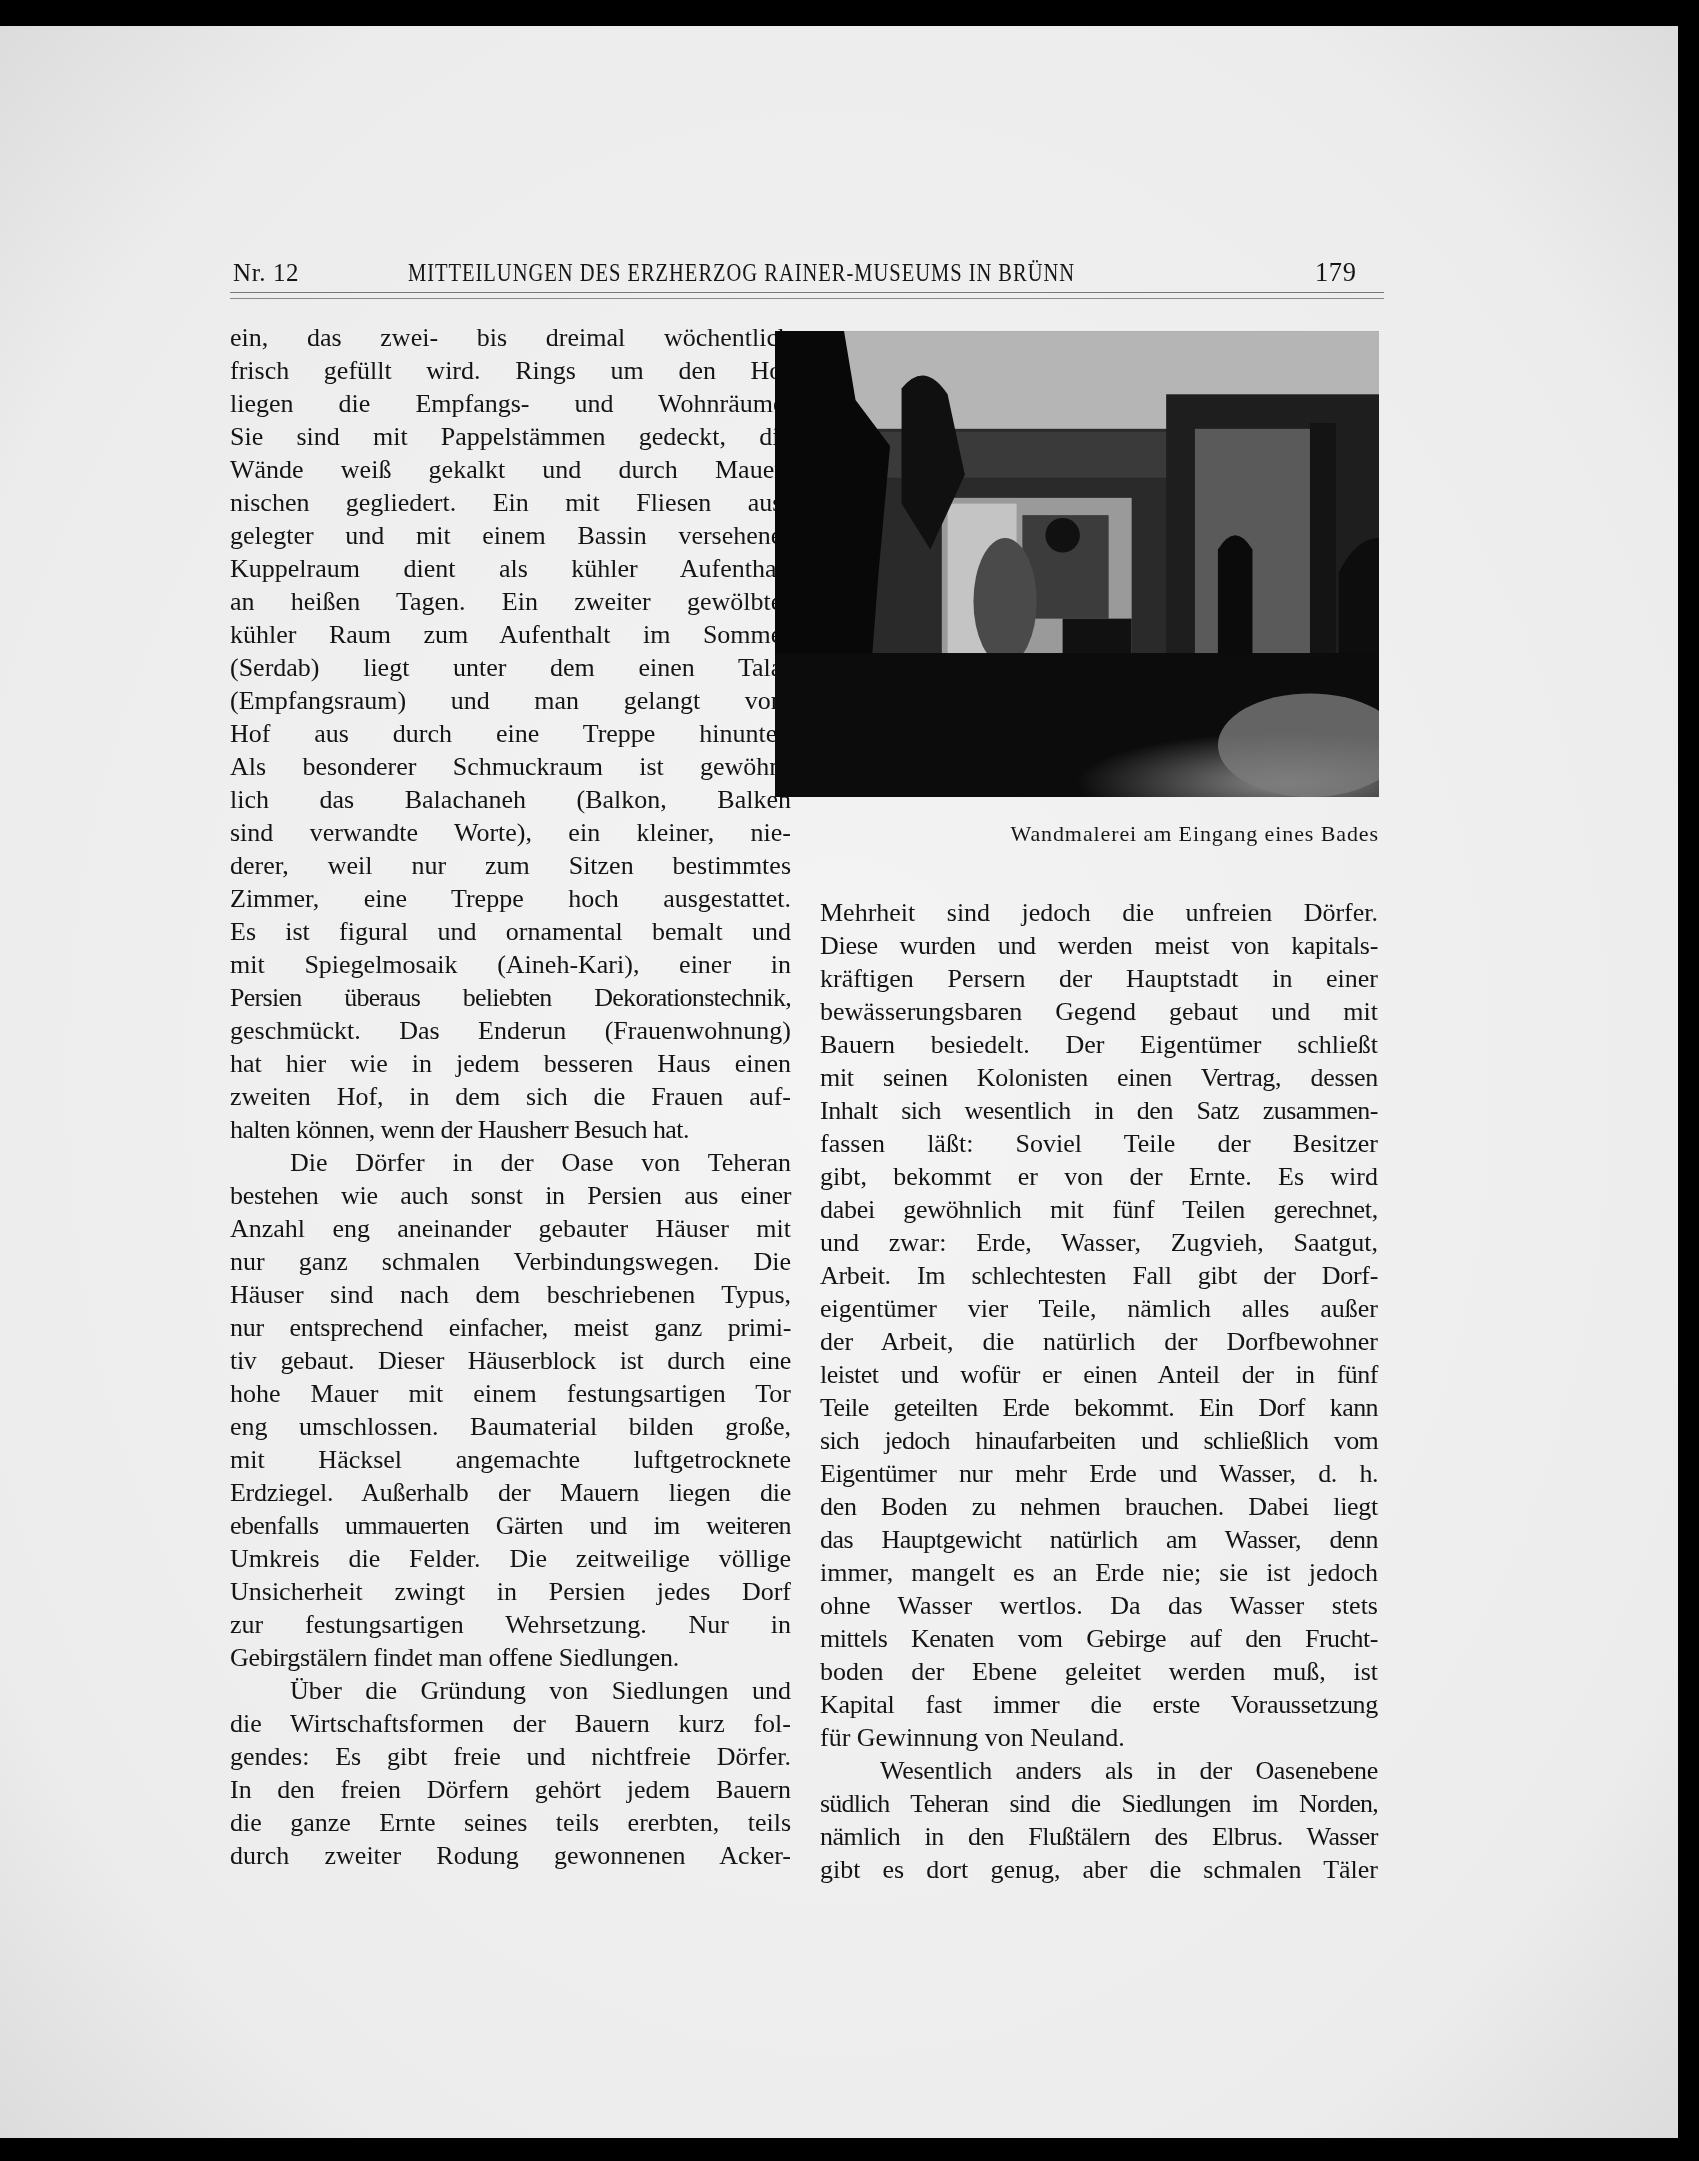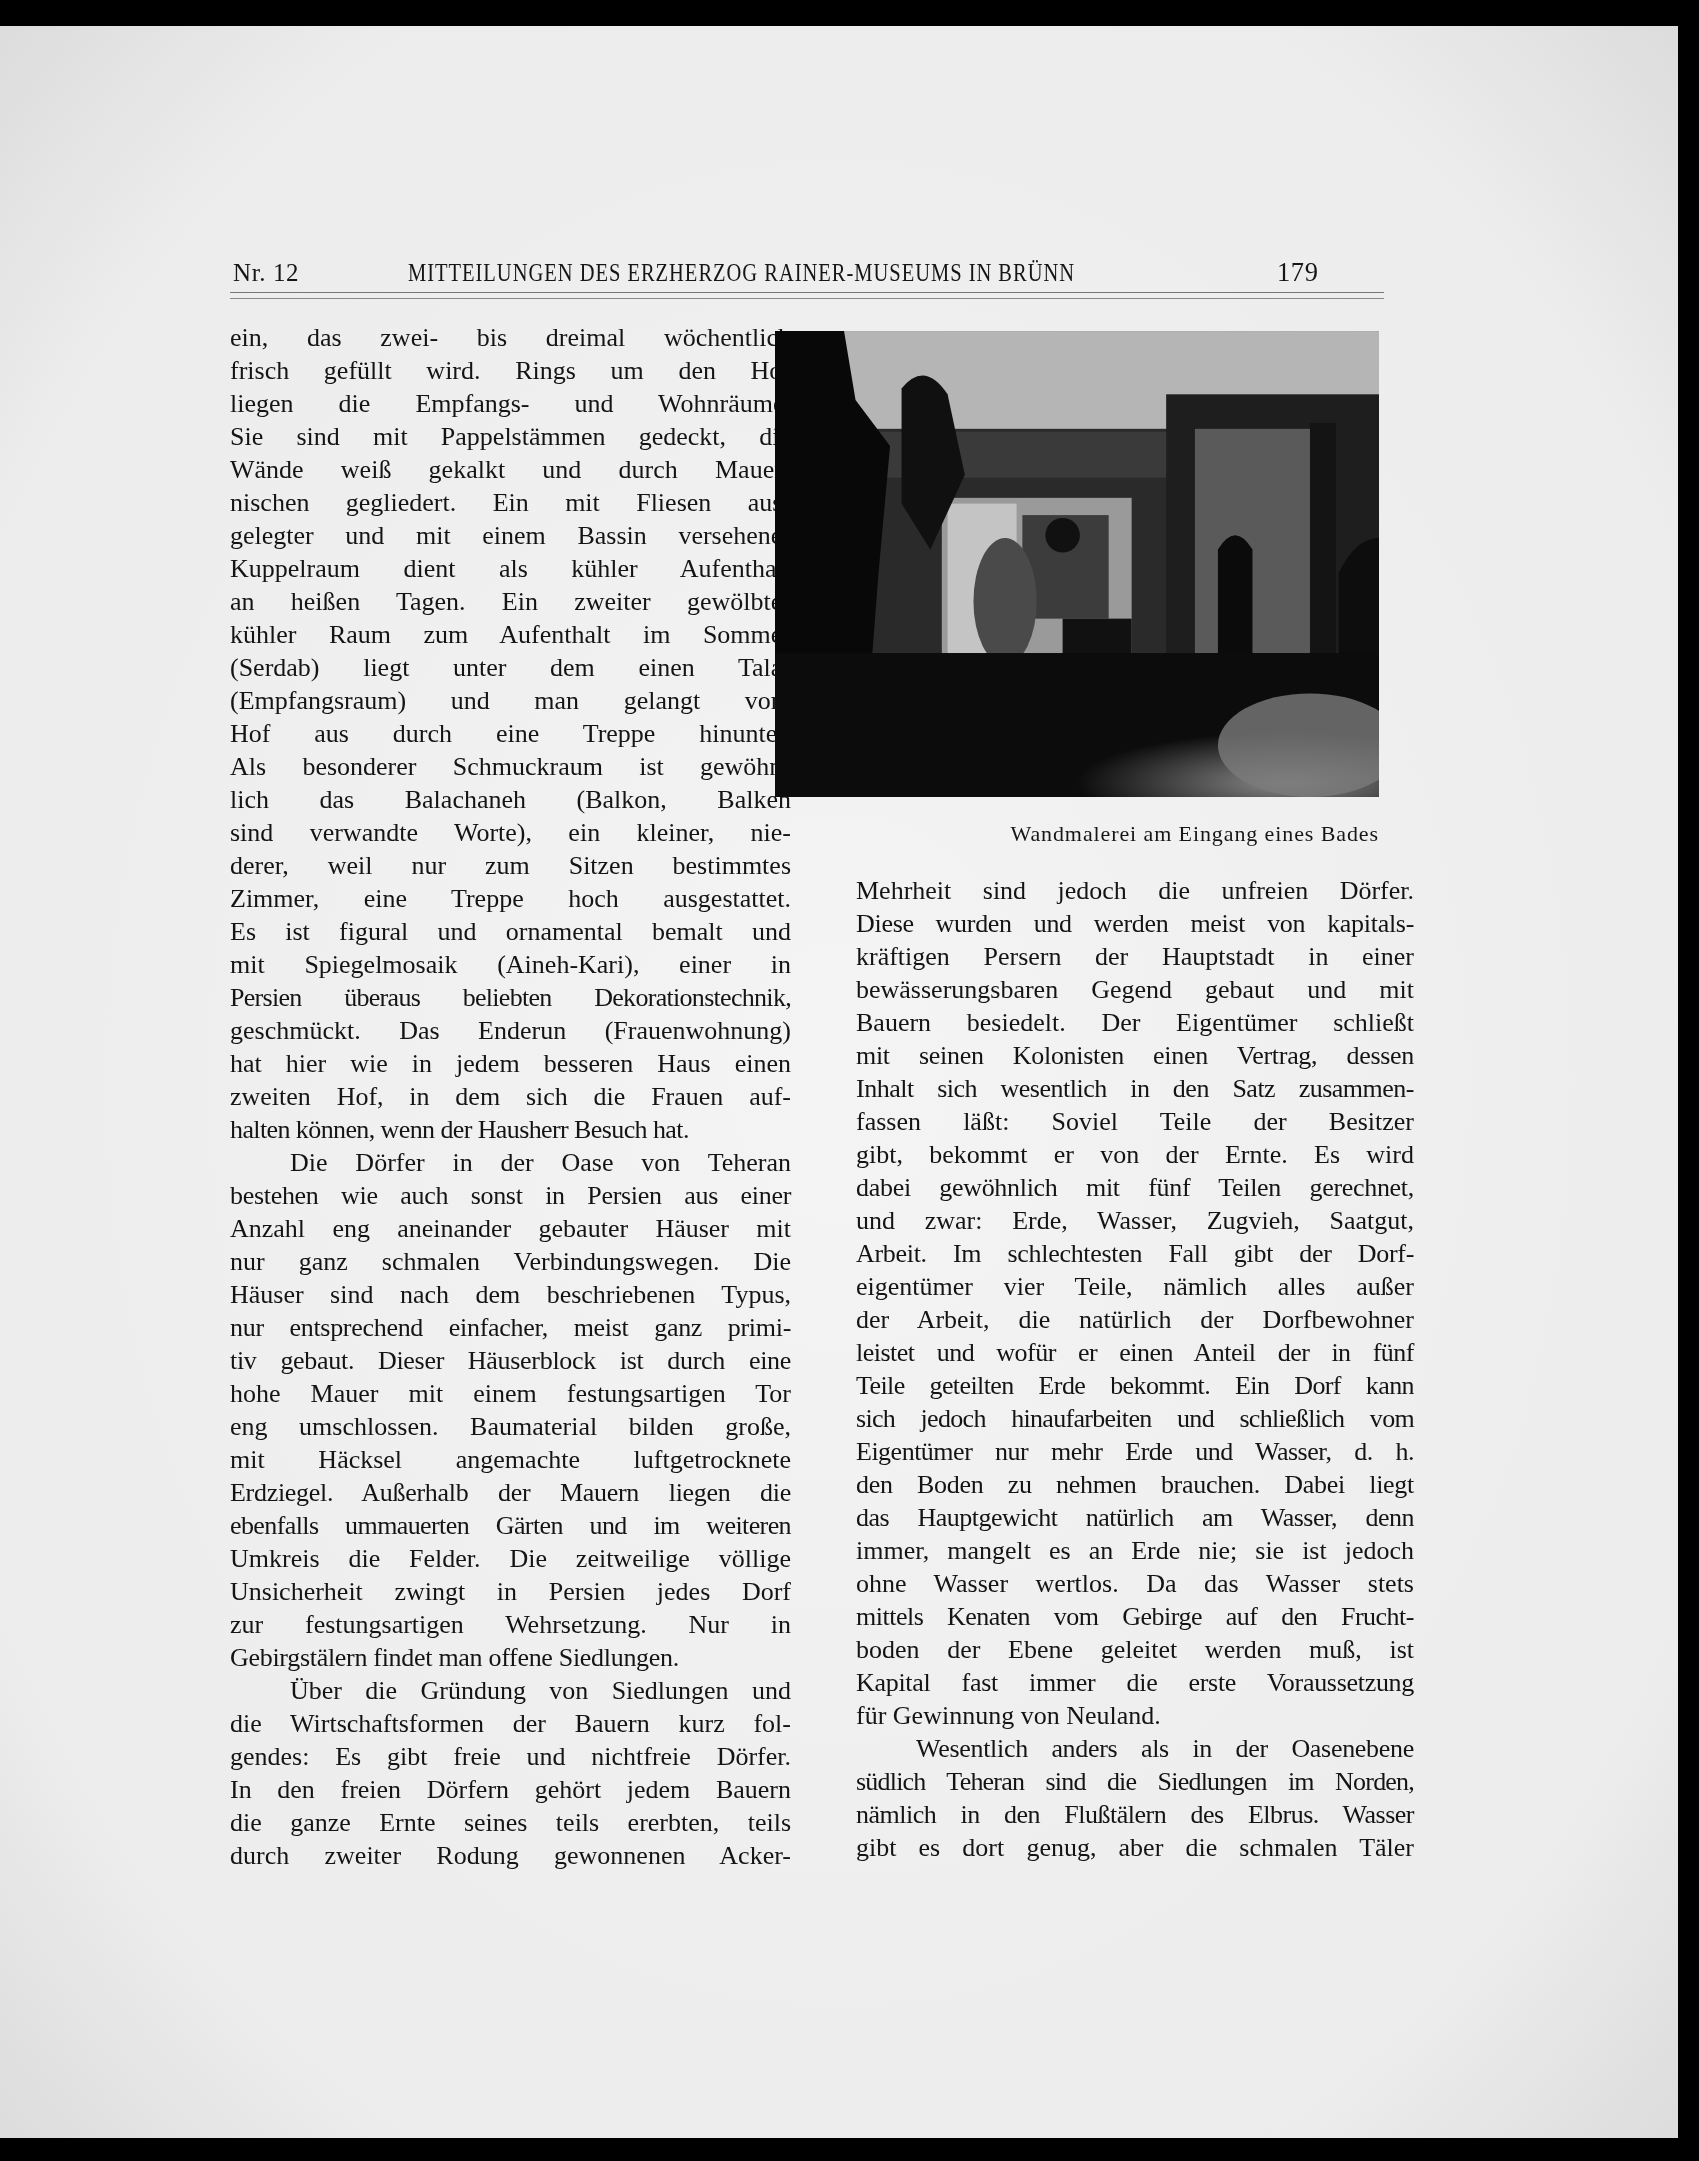--- a/index.html
+++ b/index.html
@@ -11,33 +11,33 @@
     position: absolute; left: 0; top: 26px; width: 1678px; height: 2112px;
     background: #efefef;
     background-image: radial-gradient(ellipse at 50% 50%, #f4f4f4 0%, #ececec 80%, #dcdcdc 100%);
   }
   .header {
     position: absolute; left: 230px; top: 229px; width: 1151px; height: 35px;
     font-size: 25px; letter-spacing: 0.6px; line-height: 35px; color: #151515;
   }
   .header .nr { position: absolute; left: 3px; top: 0; }
   .header .title { position: absolute; left: 178px; top: 0; transform: scaleX(0.82); transform-origin: left center; white-space: nowrap; letter-spacing: 1.2px; }
-  .header .pageno { position: absolute; left: 1047px; top: 0; font-size: 26.5px; }
+  .header .pageno { position: absolute; left: 1085px; top: 0; font-size: 26.5px; }
   .rule {
     position: absolute; left: 230px; top: 266px; width: 1154px; height: 4.6px;
     border-top: 1.2px solid #777; border-bottom: 1.2px solid #888;
   }
   .col {
     position: absolute; font-size: 26px; line-height: 33px; color: #141414;
   }
   .col .ln { display: block; text-align: justify; text-align-last: justify; white-space: nowrap; height: 33px; overflow: visible; }
   .col .ln.last { text-align-last: left; }
   .col .ln.indent { padding-left: 60px; }
   .left { left: 230px; top: 295px; width: 561px; }
-  .right { left: 820px; top: 848px; width: 558px; margin-left: 36px; }
+  .right { left: 820px; top: 870px; width: 558px; }
   .figure {
     position: absolute; left: 775px; top: 305px; width: 604px; height: 466px;
     background: #0c0c0c; overflow: hidden;
   }
   .caption {
     position: absolute; left: 775px; top: 795px; width: 604px; text-align: right;
     font-size: 22px; letter-spacing: 0.9px; color: #161616;
   }
 </style>
 </head>

